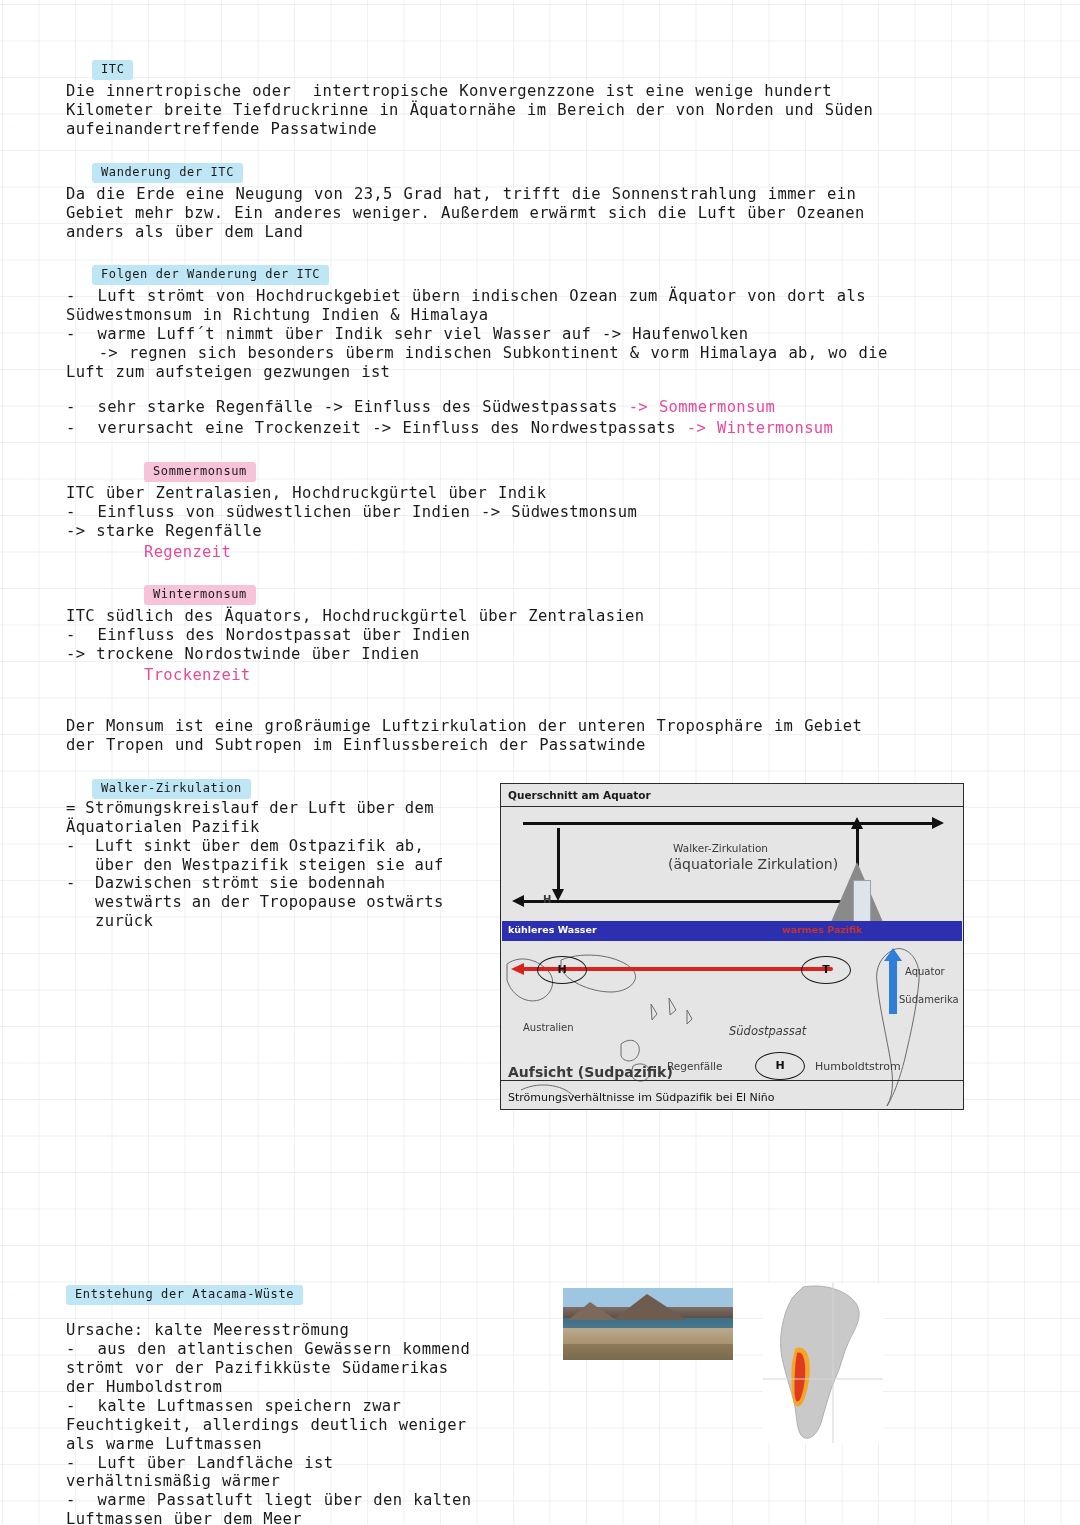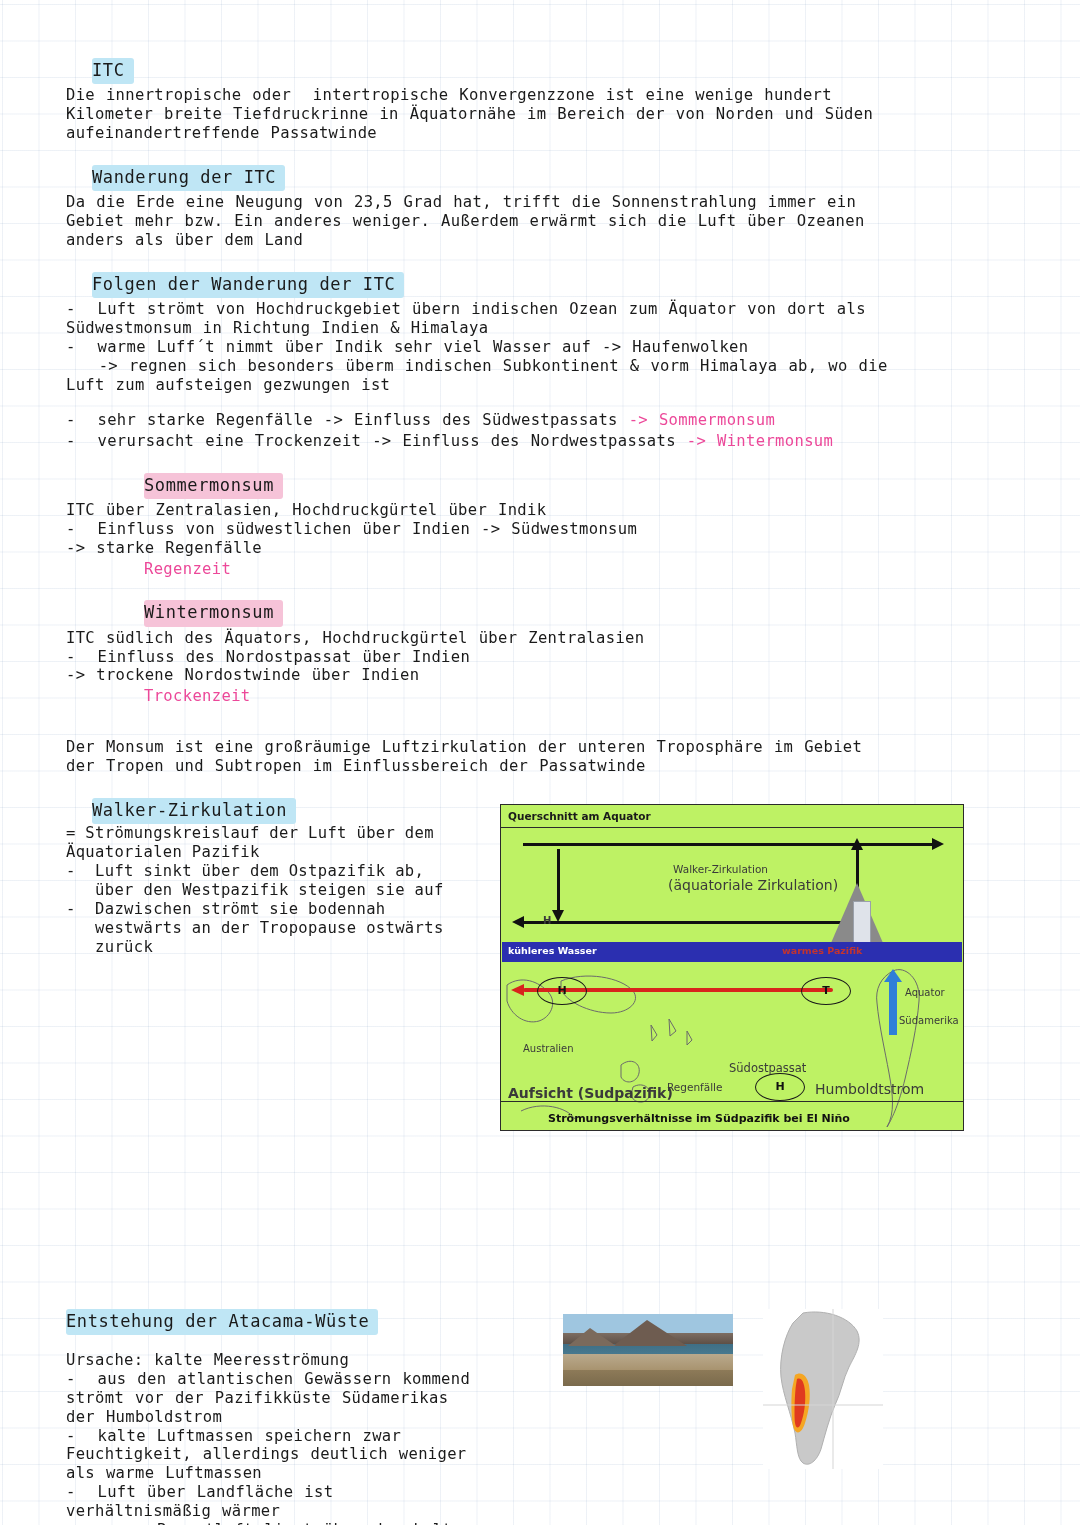--- a/index.html
+++ b/index.html
@@ -35,23 +35,23 @@
     z-index: 1;
   }
   .content {
     position: absolute;
     left: 66px;
     top: 58px;
     width: 900px;
   }
   .hl {
     display: inline-block;
-    padding: 2px 9px 3px 0;
+    padding: 2px 9px 3px 9px;
     border-radius: 3px;
-    font-size: 17px;
+    font-size: 12px;
     letter-spacing: 0.6px;
     line-height: 1.25;
   }
   .hl-blue { background: #bfe6f5; }
   .hl-pink { background: #f6c3d8; }
   .para {
     font-size: 15.5px;
     line-height: 1.22;
     letter-spacing: 0.35px;
     margin: 2px 0 0 0;
@@ -76,21 +76,21 @@
     letter-spacing: 0.35px;
     white-space: pre-wrap;
   }
   .figure {
     position: absolute;
     left: 434px;
     top: 6px;
     width: 462px;
     height: 325px;
     border: 1px solid #2b2b2b;
-    background: #bef264;
+    background: #e5e5e5;
     overflow: hidden;
     font-family: "DejaVu Sans", sans-serif;
   }
   .fig-caption-top {
     position: absolute;
     left: 7px; top: 5px;
     font-size: 10.5px;
     color: #1a1a1a;
     font-weight: bold;
   }
@@ -208,23 +208,22 @@
     left: -5.5px; top: -11px;
     border-left: 6.5px solid transparent;
     border-right: 6.5px solid transparent;
     border-bottom: 12px solid #111;
   }
   .fig-bottom-caption {
     position: absolute;
     left: 7px;
     bottom: 5px;
     font-size: 11px;
-    font-weight: bold;
+    font-weight: normal;
     color: #111;
-    margin-left: 40px;
   }
   .coast {
     position: absolute;
     stroke: #6b6b6b;
     fill: none;
   }
 
   
   .atacama {
     position: relative;
@@ -380,23 +379,23 @@
 
         <div class="redline"></div>
         <div class="ell" style="left:36px; top:172px; width:48px; height:26px; line-height:26px;">H</div>
         <div class="ell" style="left:300px; top:172px; width:48px; height:26px; line-height:26px;">T</div>
         <div class="ell" style="left:254px; top:268px; width:48px; height:26px; line-height:26px;">H</div>
         <div class="bluearrow"></div>
 
         <div class="fig-label" style="left:404px; top:182px;">Aquator</div>
         <div class="fig-label" style="left:398px; top:210px;">Südamerika</div>
         <div class="fig-label" style="left:22px; top:238px;">Australien</div>
-        <div class="fig-label" style="left:228px; top:256px; font-size:11.5px;">Südostpassat</div>
+        <div class="fig-label" style="left:228px; top:240px; font-size:11.5px;font-style:italic;">Südostpassat</div>
         <div class="fig-label" style="left:166px; top:276px; font-size:10.5px;">Regenfälle</div>
-        <div class="fig-label" style="left:314px; top:276px; font-size:14px;">Humboldtstrom</div>
+        <div class="fig-label" style="left:314px; top:276px; font-size:11px;">Humboldtstrom</div>
 
         <div class="fig-sep" style="top:296px;"></div>
         <div class="fig-label b" style="left:7px; top:280px; font-size:14px;">Aufsicht (Sudpazifik)</div>
         <div class="fig-bottom-caption">Strömungsverhältnisse im Südpazifik bei El Niño</div>
       </div>
     </div>
 
     <div style="height:352px;"></div>
 
     <div class="atacama">

